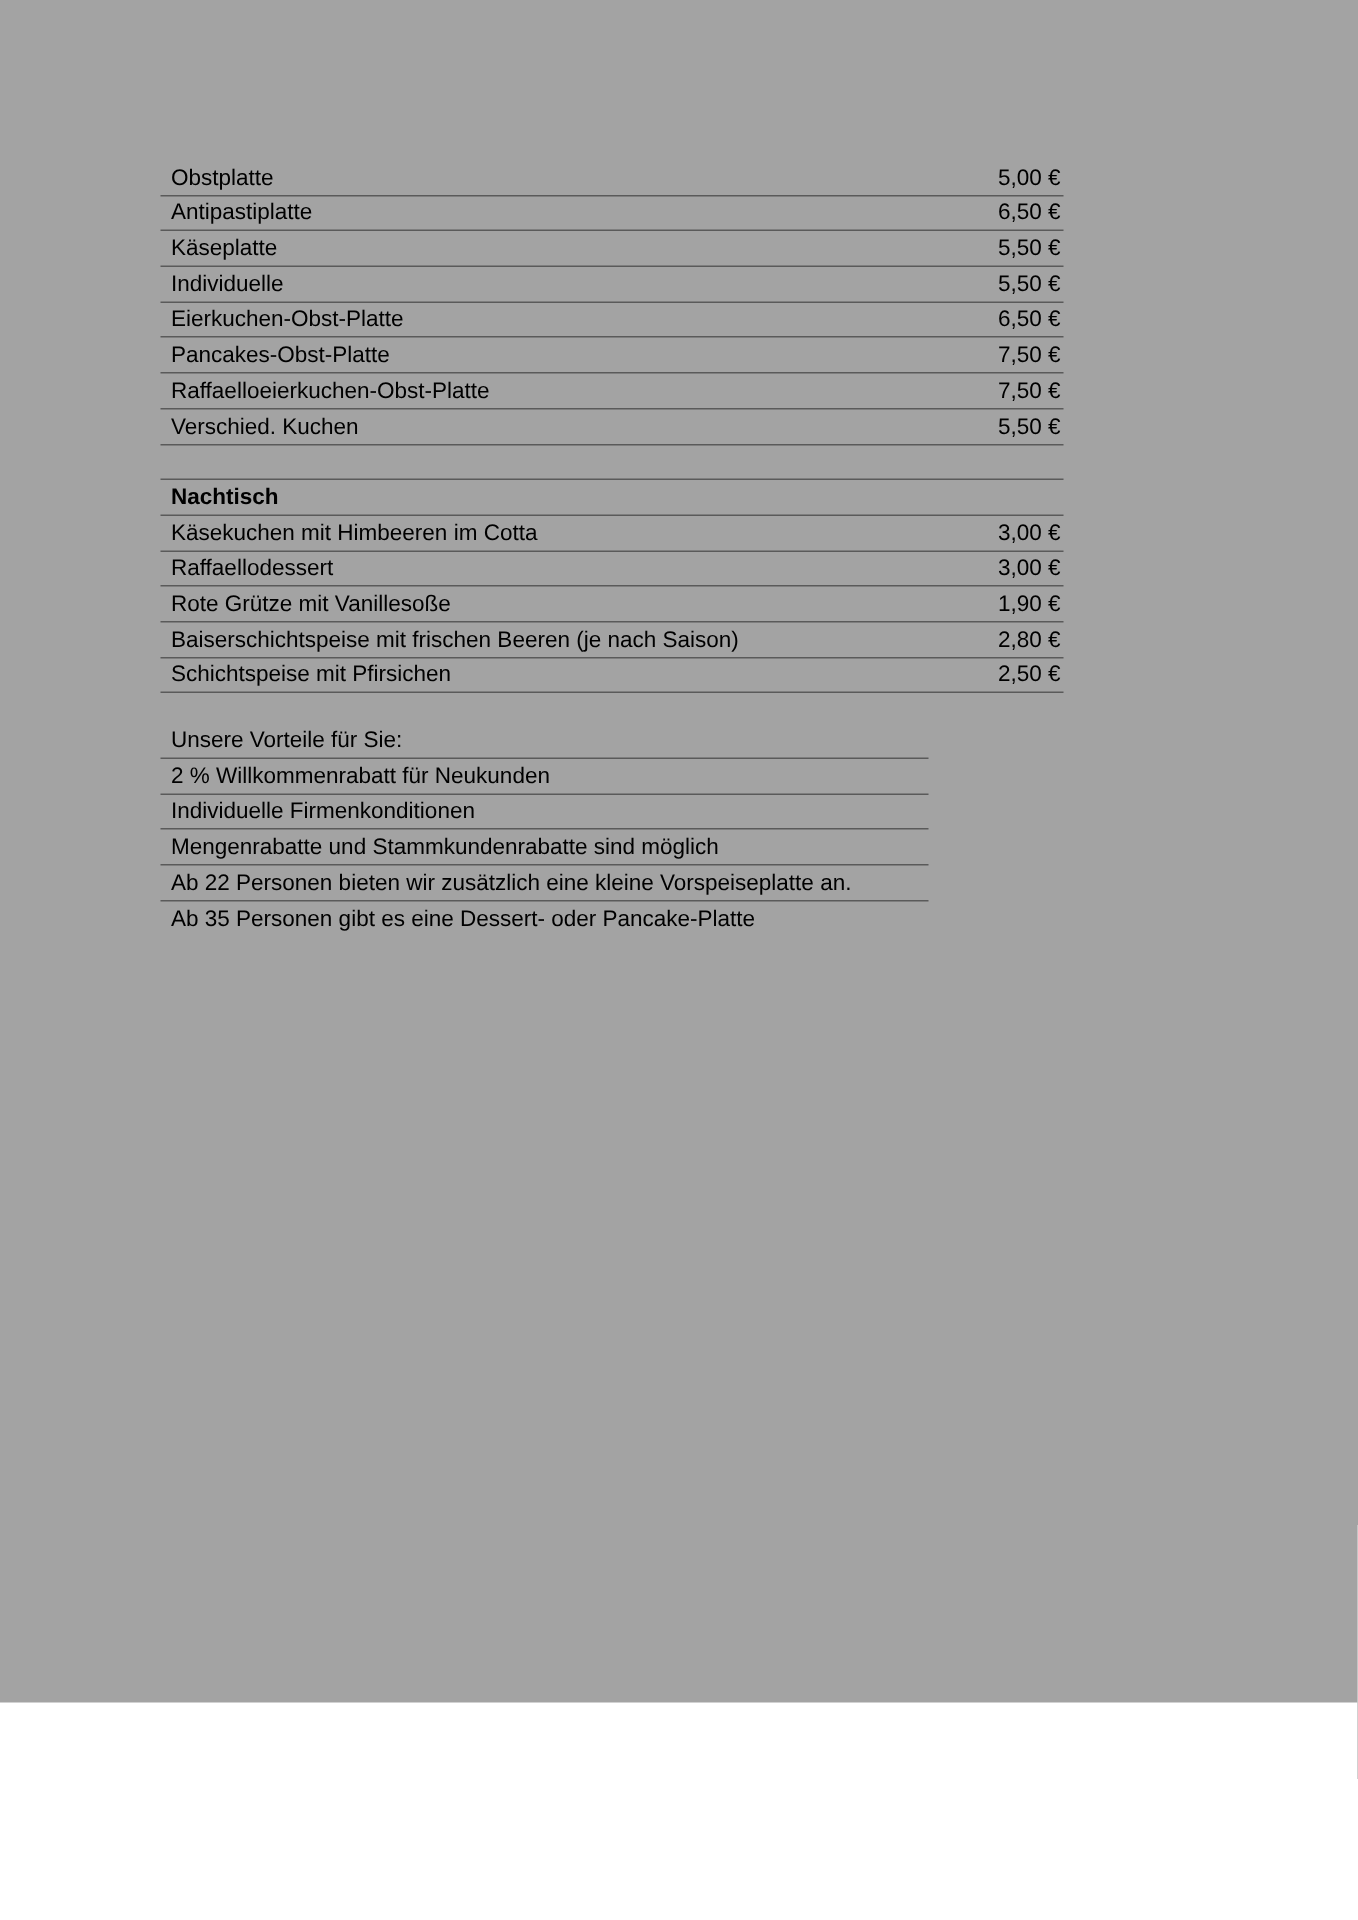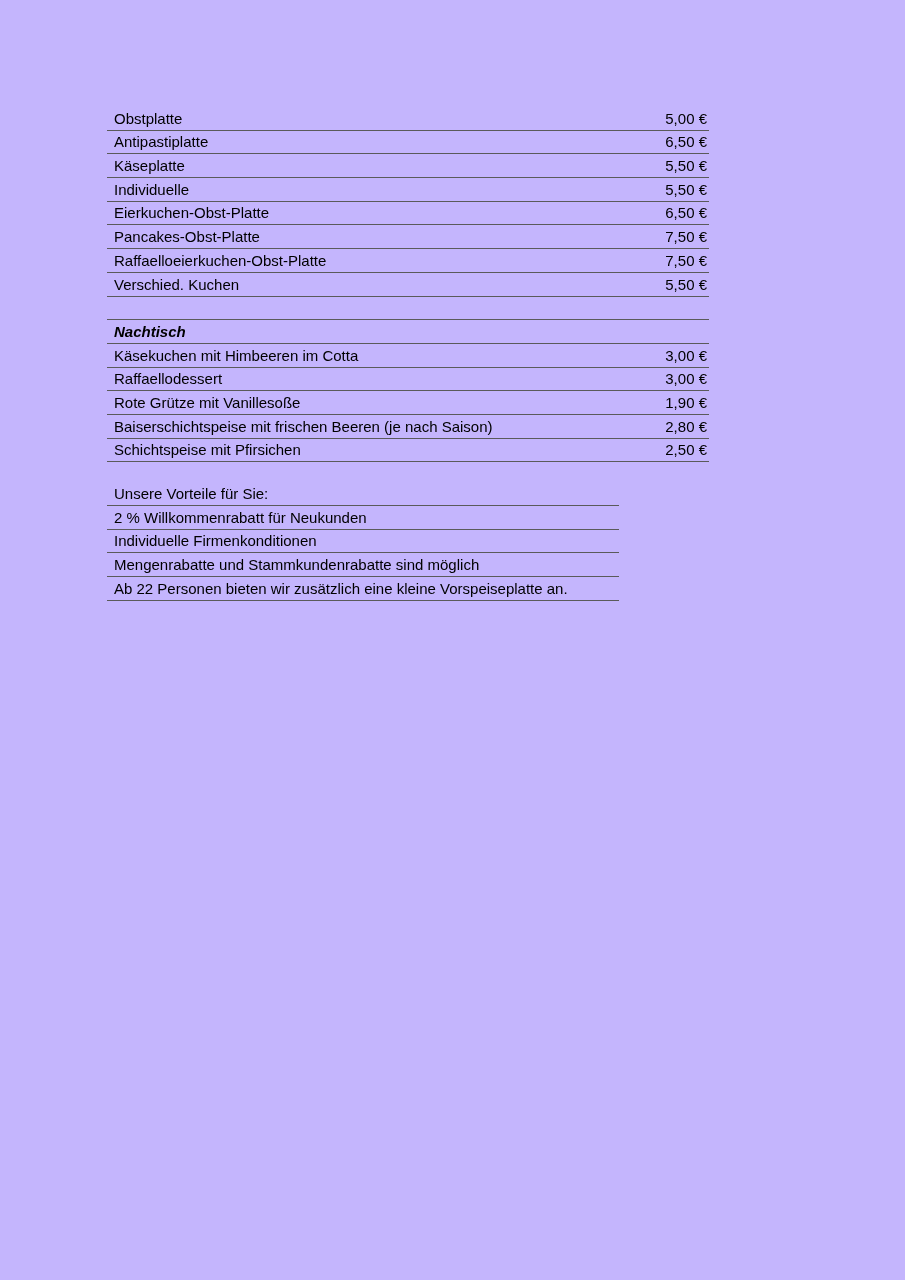--- a/index.html
+++ b/index.html
@@ -8,41 +8,41 @@
     width: 905px;
     height: 1280px;
     background: #ffffff;
     font-family: "Liberation Sans", sans-serif;
     font-size: 15px;
     color: #000000;
   }
   .sheet {
     position: relative;
     width: 905px;
-    height: 1280px;
-    background: #c4b5fd;
+    height: 1135px;
+    background: #a3a3a3;
     overflow: hidden;
   }
   .content {
     position: absolute;
     left: 107px;
     top: 107px;
   }
   .table { width: 602px; }
   .table.narrow { width: 512px; }
   .row {
     display: flex;
     justify-content: space-between;
     align-items: flex-end;
     height: 23.7px;
     padding: 0 2px 3px 7px;
     border-bottom: 1.4px solid #5a5a5a;
   }
   .row.no-border { border-bottom: none; }
-  .row.header { font-weight: bold; font-style: italic; }
+  .row.header { font-weight: bold; }
   .spacer-row {
     width: 602px;
     height: 23.7px;
     border-bottom: 1.4px solid #5a5a5a;
   }
   .gap { height: 20px; }
   .item-name { white-space: nowrap; }
   .item-price { white-space: nowrap; }
 </style>
 </head>
@@ -125,16 +125,19 @@
       </div>
       <div class="row">
         <span class="item-name">Individuelle Firmenkonditionen</span>
       </div>
       <div class="row">
         <span class="item-name">Mengenrabatte und Stammkundenrabatte sind möglich</span>
       </div>
       <div class="row">
         <span class="item-name">Ab 22 Personen bieten wir zusätzlich eine kleine Vorspeiseplatte an.</span>
       </div>
+      <div class="row no-border">
+        <span class="item-name">Ab 35 Personen gibt es eine Dessert- oder Pancake-Platte</span>
+      </div>
     </div>
 
   </div>
 </div>
 
 </body></html>

